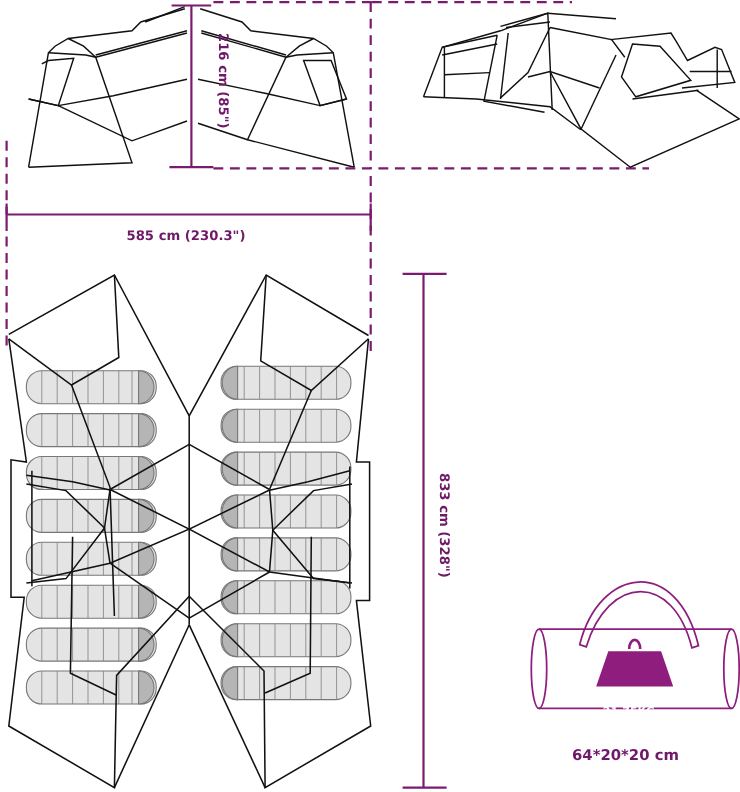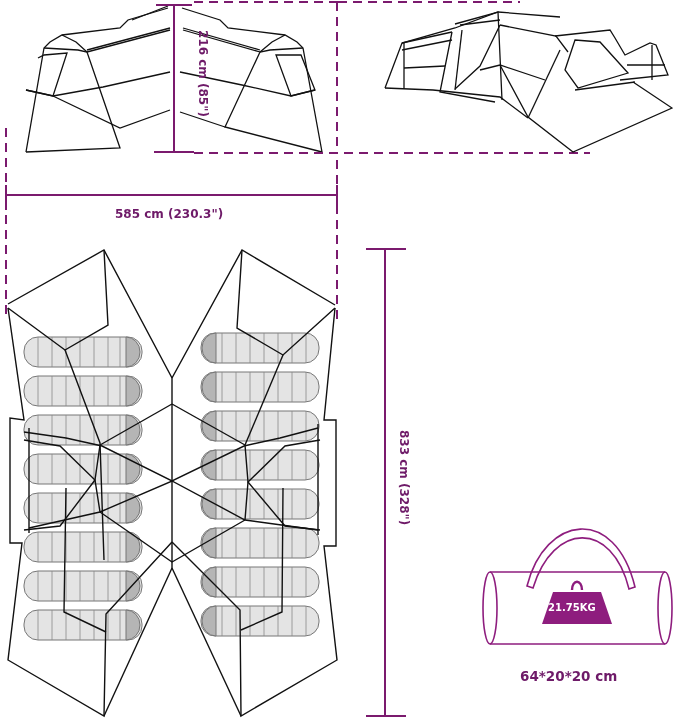--- a/index.html
+++ b/index.html
@@ -1,22 +1,22 @@
 <!DOCTYPE html>
 <html><head>
 <meta charset="utf-8">
 <style>
   html, body { margin: 0; padding: 0; background: #ffffff; }
   body { width: 673px; height: 720px; position: relative; overflow: hidden;
          font-family: "DejaVu Sans", "Liberation Sans", sans-serif; }
   svg { position: absolute; left: 0; top: 0; }
   .dim-label { position: absolute; font-weight: bold; color: #6e1a68; font-size: 12px; white-space: nowrap; }
   .vert { transform-origin: left top; transform: rotate(90deg); }
-  .bag-label { position: absolute; font-weight: bold; font-size: 13.5px; color: #6e1a68; white-space: nowrap; }
-  .weight-label { position: absolute; font-weight: bold; font-size: 10px; color: #ffffff; white-space: nowrap; }
+  .bag-label { position: absolute; font-weight: bold; font-size: 13.5px; color: #6e1a68; white-space: nowrap; margin-top: 11px; }
+  .weight-label { position: absolute; font-weight: bold; font-size: 10px; color: #ffffff; white-space: nowrap; margin-top: 40px; }
 </style>
 </head>
 <body>
 
 <svg width="673" height="720" viewBox="0 0 673 720">
   <g fill="none" stroke="#111" stroke-width="1.3">
 
     <path d="M26 152 L44 48 L50 42 L62 35 L120 28 L128 20 L168 8"></path>
     <path d="M44 48 L78 50 L87 52 L120 148 L26 152"></path>
     <path d="M62 35 L76 42 L87 52"></path>

